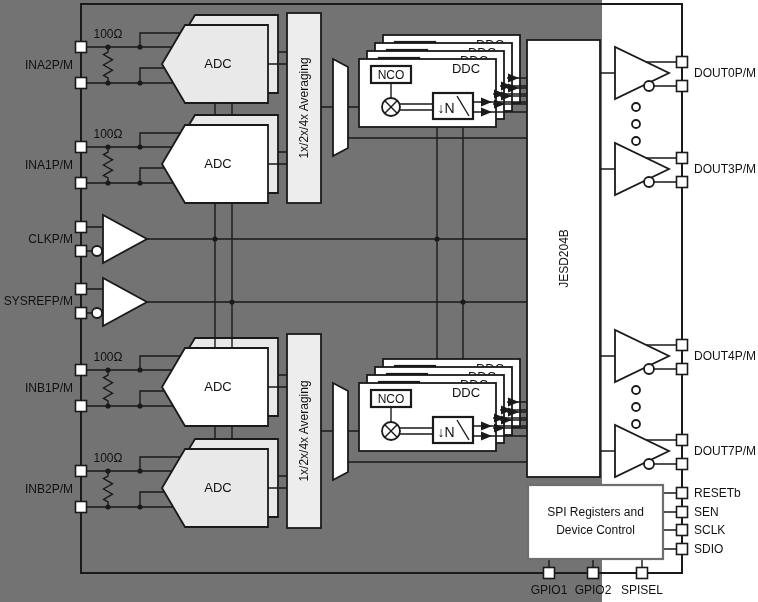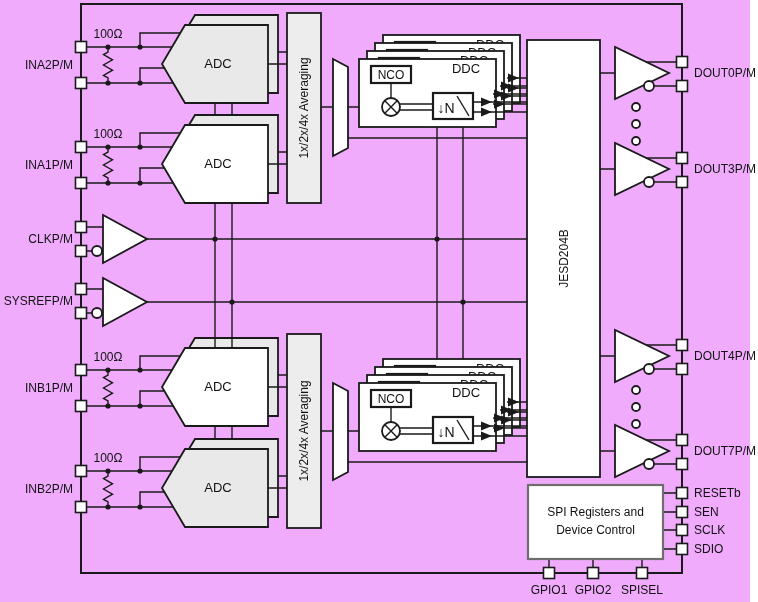--- a/index.html
+++ b/index.html
@@ -1,16 +1,16 @@
 <!DOCTYPE html>
 <html><head>
 <meta charset="utf-8">
 <style>
   html,body{margin:0;padding:0;background:#fff;}
-  .stage{width:750px;height:602px;background:#f0abfc;position:relative;font-family:"Liberation Sans",sans-serif;}
+  .stage{width:602px;height:602px;background:#737373;position:relative;font-family:"Liberation Sans",sans-serif;}
   svg{display:block;}
   .w{fill:none;stroke:#1a1a1a;stroke-width:1.4;}
   .chip{fill:none;stroke:#1a1a1a;stroke-width:2;}
   .blk{fill:#ffffff;stroke:#1a1a1a;stroke-width:1.8;}
   .thk{fill:#ffffff;stroke:#1a1a1a;stroke-width:2.2;}
   .avg{fill:#ededed;stroke:#1a1a1a;stroke-width:1.8;}
   .spi{fill:#ffffff;stroke:#6e6e6e;stroke-width:2.2;}
   .back{fill:#e9e9e9;stroke:#1a1a1a;stroke-width:1.8;}
   .front{stroke:#1a1a1a;stroke-width:1.8;fill:#ffffff;}
   .channel.shaded .front{fill:#e9e9e9;}

